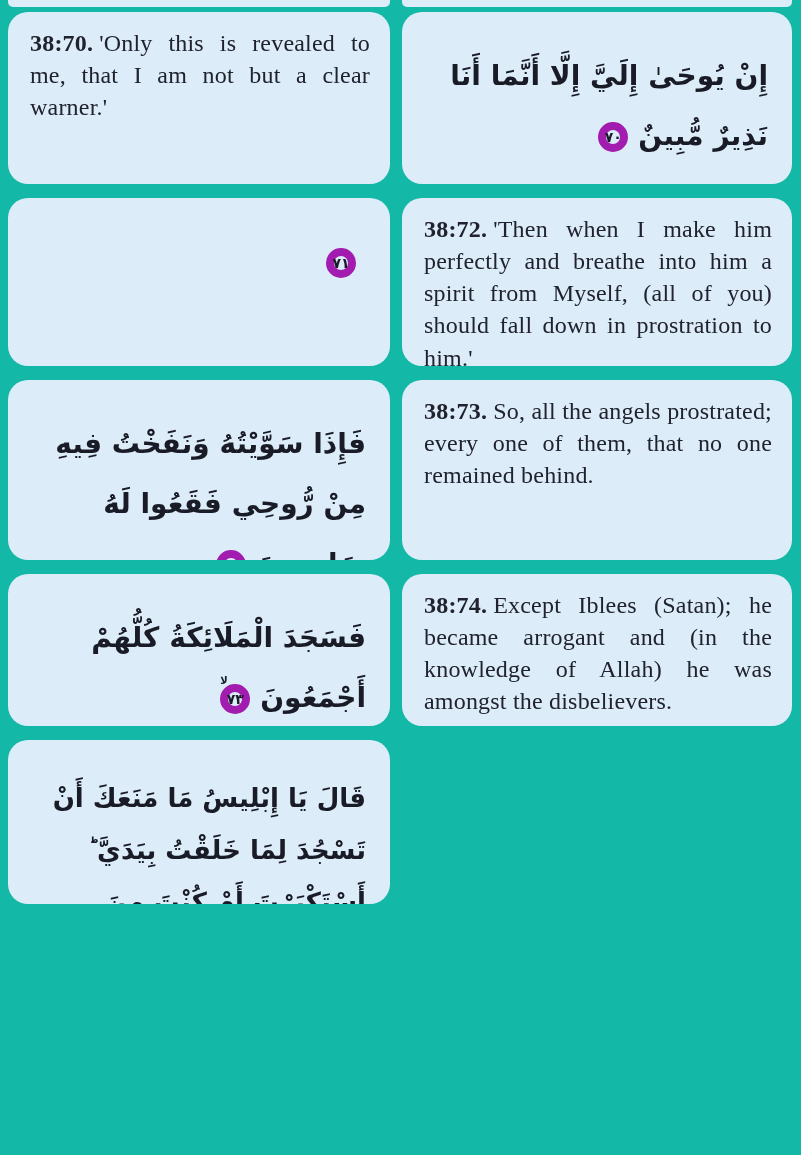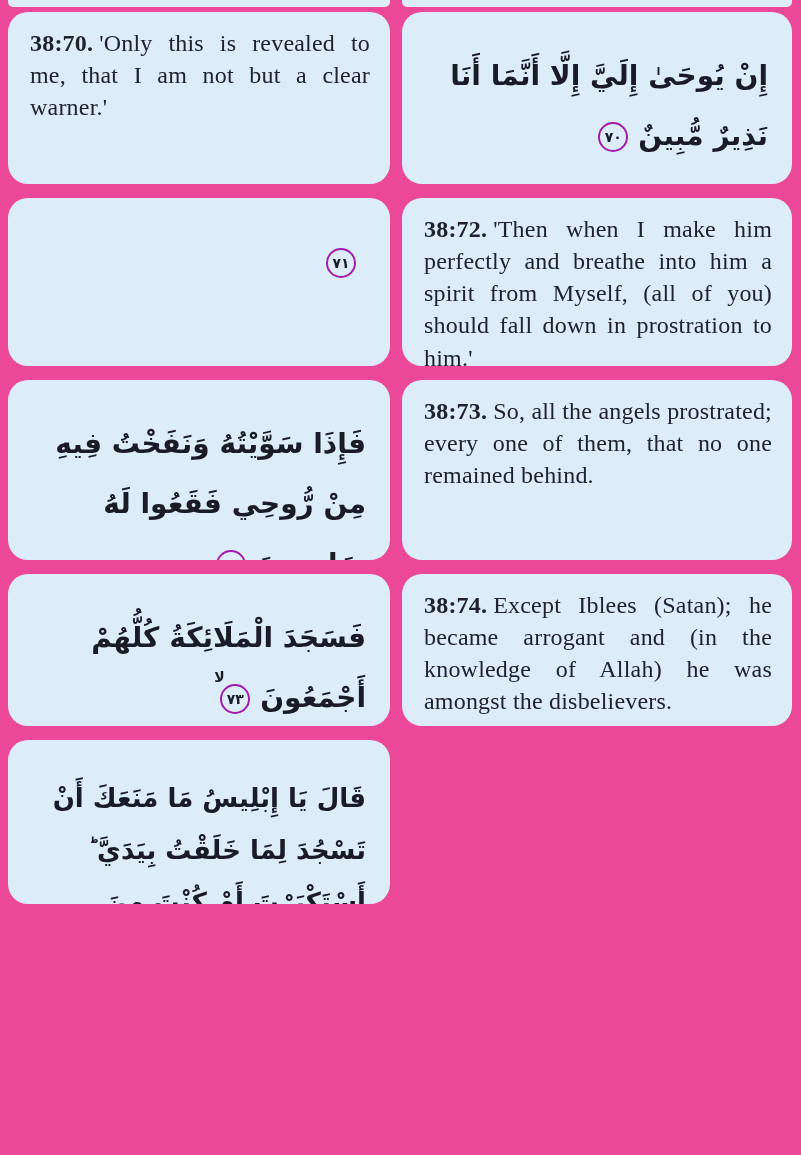--- a/index.html
+++ b/index.html
@@ -5,21 +5,21 @@
   html, body { margin: 0; padding: 0; }
   body {
     width: 801px; height: 1155px;
     background: #ffffff;
     font-family: "Liberation Serif", serif;
     overflow: hidden;
   }
   .page {
     position: relative;
     width: 801px; height: 1155px;
-    background: #ec4899;
+    background: #14b8a6;
   }
   
   .remnant {
     position: absolute; top: 0; height: 7px;
     background: #dcedf9;
     border-radius: 0 0 5px 5px;
   }
   .remnant.left  { left: 8px;  width: 382px; }
   .remnant.right { left: 402px; width: 390px; }
 
@@ -62,32 +62,32 @@
     color: #191b26;
   }
   .row6 .ar { font-size: 26px; line-height: 2.0; }
 
   .vnum {
     position: relative;
     display: inline-flex;
     align-items: center;
     justify-content: center;
     width: 30px; height: 30px;
-    border: 2px solid #a21caf;
+    border: 8px solid #a21caf;
     border-radius: 50%;
     font-size: 14px;
     line-height: 1;
     vertical-align: middle;
     margin: 0 10px 0 2px;
     box-sizing: border-box;
   }
   .vnote {
     position: absolute;
     top: -16px; left: -8px;
-    font-size: 14px;
+    font-size: 10px;
     line-height: 1;
   }
   .vnote:empty { display: none; }
 </style>
 </head>
 <body>
 
 <div class="page">
   <div class="remnant left"></div>
   <div class="remnant right"></div>

